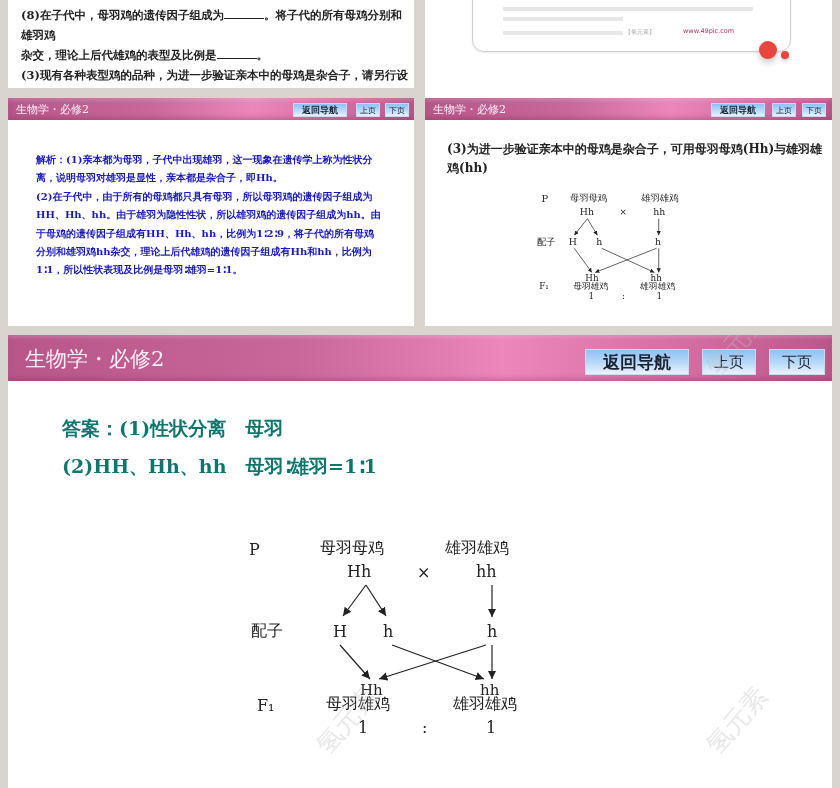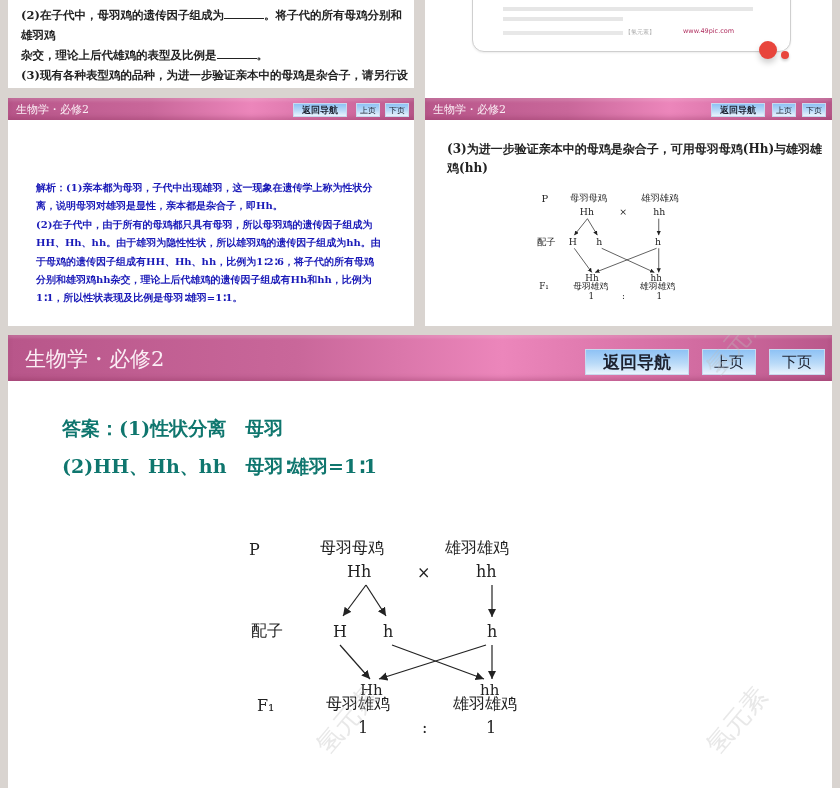--- a/index.html
+++ b/index.html
@@ -1,33 +1,33 @@
 <!DOCTYPE html>
 <html><head>
 <meta charset="utf-8">
 <style>
   html,body{margin:0;padding:0;}
   body{width:840px;height:788px;background:#d9d4d0;position:relative;overflow:hidden;font-family:"DejaVu Serif","Liberation Serif",serif;}
   .panel{position:absolute;background:#ffffff;overflow:hidden;}
   .hdr{position:absolute;left:0;right:0;top:0;background:linear-gradient(90deg,#b8568a 0%,#c9679a 35%,#ec86bb 60%,#d06a9f 85%,#b9578b 100%);box-shadow:inset 0 -3px 4px rgba(120,30,70,.25), inset 0 3px 3px rgba(255,255,255,.15);padding-left:25px;}
   .hdr .title{position:absolute;color:#fbeef5;font-family:"DejaVu Serif","Liberation Serif",serif;white-space:nowrap;}
   .navbtn{position:absolute;background:linear-gradient(180deg,#8ec2f5 0%,#b9daf8 55%,#e9f3fd 100%);color:#1d2230;font-weight:bold;text-align:center;font-family:"DejaVu Serif","Liberation Serif",serif;border:1px solid #c9d9ee;box-sizing:border-box;cursor:pointer;}
-  .blue{color:#1a1ab8;font-weight:bold;margin-top:28px;}
+  .blue{color:#1a1ab8;font-weight:bold;}
   .dark{color:#222;}
   .red{color:#0f766e;font-weight:bold;}
   .wm{position:absolute;color:rgba(190,190,190,.35);transform:rotate(-50deg);font-family:"DejaVu Sans","Liberation Sans",sans-serif;white-space:nowrap;pointer-events:none;}
   .blank{display:inline-block;border-bottom:1px solid #222;width:40px;height:10px;vertical-align:baseline;}
   .diag text{font-family:"DejaVu Serif","Liberation Serif",serif;fill:#222;}
 </style>
 </head>
 <body>
 
 <div class="panel" style="left:8px;top:0;width:406px;height:88px;">
   <div class="dark" style="position:absolute;left:13px;top:5px;font-size:11.5px;line-height:20px;font-weight:bold;width:390px;">
-    <div><span>(2)在子代中，母羽鸡的遗传因子组成为</span><span class="blank"></span><span>。将子代的所有母鸡分别和雄羽鸡</span></div>
+    <div><span>(8)在子代中，母羽鸡的遗传因子组成为</span><span class="blank"></span><span>。将子代的所有母鸡分别和雄羽鸡</span></div>
     <div><span>杂交，理论上后代雄鸡的表型及比例是</span><span class="blank"></span><span>。</span></div>
     <div>(3)现有各种表型鸡的品种，为进一步验证亲本中的母鸡是杂合子，请另行设计一杂</div>
 
   </div>
 </div>
 
 <div class="panel" style="left:425px;top:0;width:407px;height:108px;">
   <div style="position:absolute;left:47px;top:-20px;width:317px;height:70px;border:1px solid #cfcfcf;border-radius:12px;background:#fff;box-shadow:0 1px 2px rgba(0,0,0,.08);">
     <div style="position:absolute;left:30px;top:26px;width:250px;height:4px;background:#e6e6e6;"></div>
     <div style="position:absolute;left:30px;top:36px;width:120px;height:4px;background:#e6e6e6;"></div>
@@ -44,21 +44,21 @@
     <div class="title" style="left:8px;top:4px;font-size:11px;">生物学・必修2</div>
     <div class="navbtn" style="left:285px;top:5px;width:54px;height:14px;font-size:9px;line-height:13px;">返回导航</div>
     <div class="navbtn" style="left:348px;top:5px;width:24px;height:14px;font-size:8px;line-height:13px;font-weight:normal;">上页</div>
     <div class="navbtn" style="left:377px;top:5px;width:24px;height:14px;font-size:8px;line-height:13px;font-weight:normal;">下页</div>
   </div>
   <div class="blue" style="position:absolute;left:28px;top:53px;font-size:10px;line-height:18.4px;width:372px;">
     <div>解析：(1)亲本都为母羽，子代中出现雄羽，这一现象在遗传学上称为性状分</div>
     <div>离，说明母羽对雄羽是显性，亲本都是杂合子，即Hh。</div>
     <div>(2)在子代中，由于所有的母鸡都只具有母羽，所以母羽鸡的遗传因子组成为</div>
     <div>HH、Hh、hh。由于雄羽为隐性性状，所以雄羽鸡的遗传因子组成为hh。由</div>
-    <div>于母鸡的遗传因子组成有HH、Hh、hh，比例为1∶2∶6，将子代的所有母鸡</div>
+    <div>于母鸡的遗传因子组成有HH、Hh、hh，比例为1∶2∶9，将子代的所有母鸡</div>
     <div>分别和雄羽鸡hh杂交，理论上后代雄鸡的遗传因子组成有Hh和hh，比例为</div>
     <div>1∶1，所以性状表现及比例是母羽∶雄羽=1∶1。</div>
   </div>
 </div>
 
 <div class="panel" style="left:425px;top:98px;width:407px;height:228px;">
   <div class="hdr" style="height:22px;">
     <div class="title" style="left:8px;top:4px;font-size:11px;">生物学・必修2</div>
     <div class="navbtn" style="left:286px;top:5px;width:54px;height:14px;font-size:9px;line-height:13px;">返回导航</div>
     <div class="navbtn" style="left:347px;top:5px;width:24px;height:14px;font-size:8px;line-height:13px;font-weight:normal;">上页</div>

